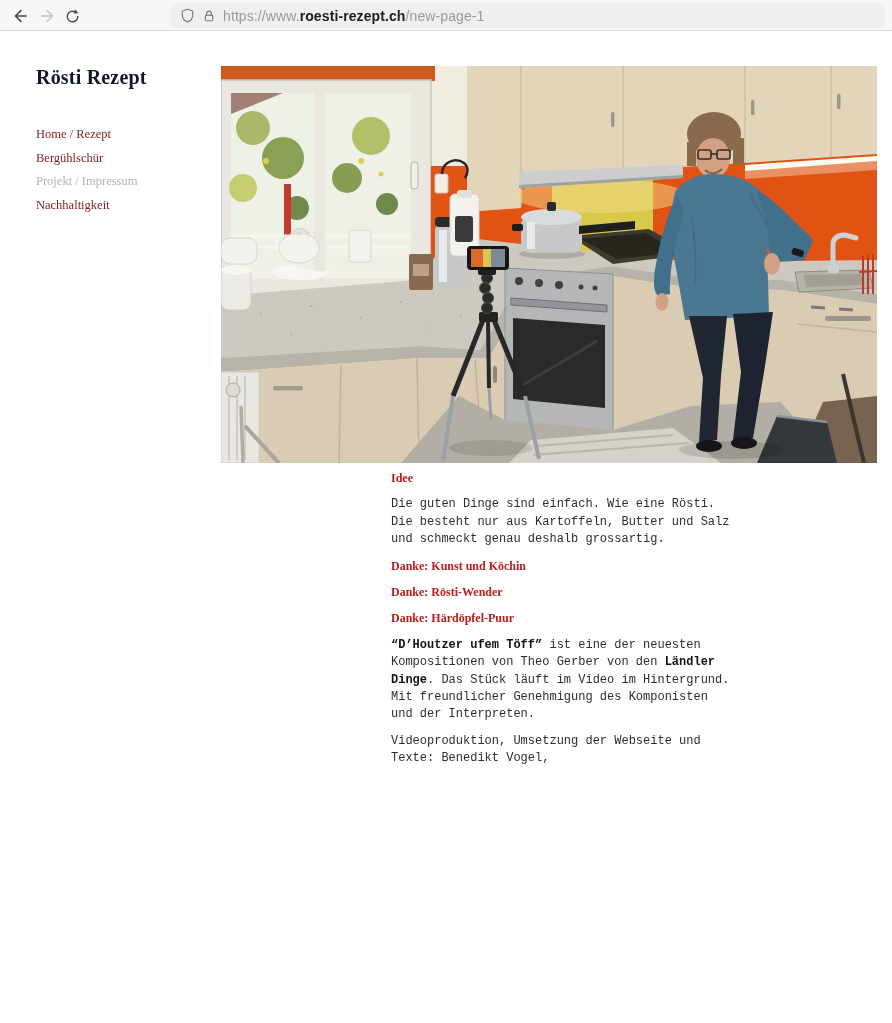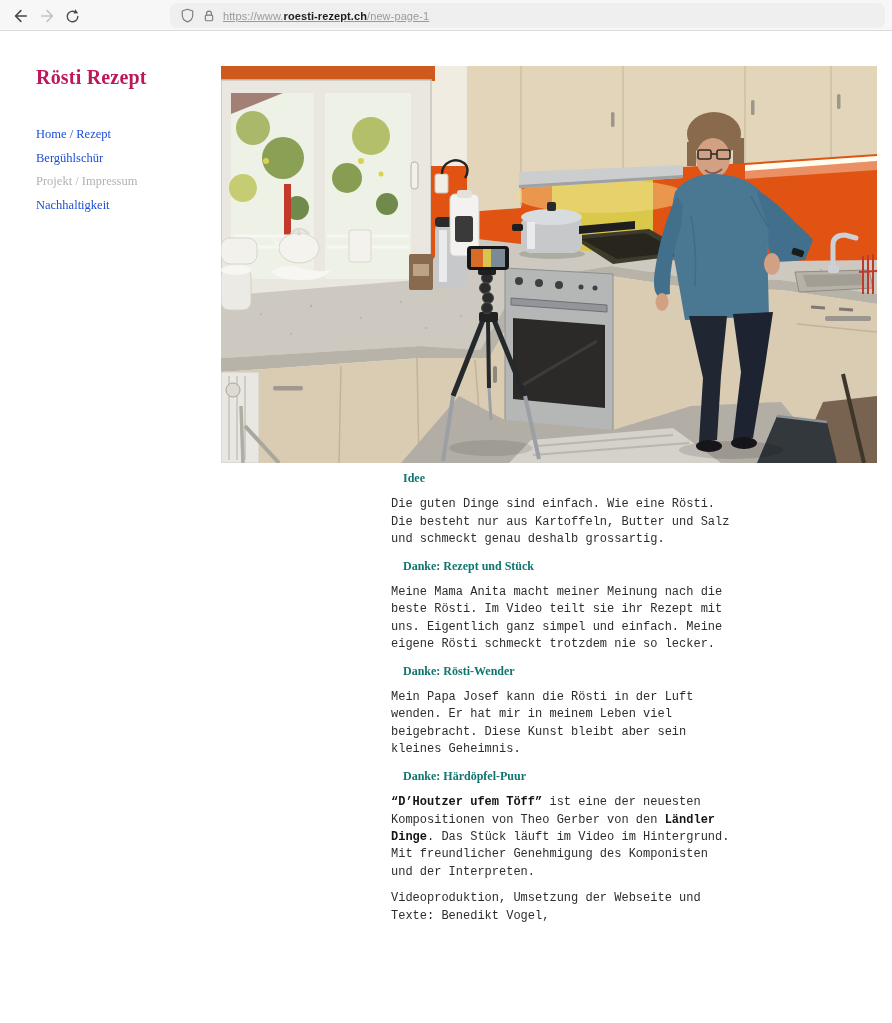--- a/index.html
+++ b/index.html
@@ -10,39 +10,39 @@
   .chrome { position:absolute; left:0; top:0; width:892px; height:31px;
             background:#f7f7f7; border-bottom:1px solid #dcdcdc;
             font-family:"Liberation Sans", sans-serif; }
   .nav-btn { position:absolute; top:4px; width:24px; height:24px; display:flex;
              align-items:center; justify-content:center; border-radius:4px; }
   .nav-btn svg { display:block; }
   .url-bar { position:absolute; left:170px; right:7px; top:3px; height:25px;
              background:#efeff0; border-radius:7px; display:flex; align-items:center;
              padding:0 10px; }
   .url-bar .bar-icon { margin-right:7px; display:flex; align-items:center; }
-  .url-text { font-size:11px; color:#9a9a9a; white-space:nowrap; letter-spacing:.1px;text-decoration:underline; }
+  .url-text { font-size:14px; color:#9a9a9a; white-space:nowrap; letter-spacing:.1px; }
   .url-text .domain { color:#1d1d1f; font-weight:600; }
 
   
   .sidebar { position:absolute; left:36px; top:66px; width:170px; }
-  .site-title { font-size:20px; font-weight:700; color:#be185d; letter-spacing:.2px; }
+  .site-title { font-size:20px; font-weight:700; color:#0f172a; letter-spacing:.2px; }
   .nav-list { margin-top:34px; }
-  .nav-item { font-size:12.5px; color:#1d4ed8; line-height:23.5px; cursor:pointer; }
+  .nav-item { font-size:12.5px; color:#7f1d1d; line-height:23.5px; cursor:pointer; }
   .nav-item.muted { color:#b2b2b2; }
 
   
   .photo { position:absolute; left:221px; top:66px; width:656px; height:397px;
            overflow:hidden; background:#e9e4d9; }
   .photo svg { width:100%; height:100%; display:block; }
 
   
   .article { position:absolute; left:391px; top:470px; width:340px;
              font-size:12px; line-height:17.4px; color:#2d2d2d; }
-  .block-heading { font-size:12px; font-weight:700; color:#0f766e; margin:0 12px 9px; }
+  .block-heading { font-size:12px; font-weight:700; color:#b91c1c; margin:0 0 9px; }
   .block-paragraph { margin:0 0 9px;font-family:Liberation Mono, monospace; }
   .block-paragraph .bold { font-weight:700; color:#141414; }
 </style>
 </head>
 <body>
 
 <div class="chrome">
   <div class="nav-btn" style="left:8px;">
     <svg width="18" height="18" viewBox="0 0 20 20">
       <path d="M11 4 L5 10 L11 16 M5 10 H17" stroke="#474747" stroke-width="1.7" fill="none" stroke-linecap="round" stroke-linejoin="round"></path>
@@ -331,20 +331,18 @@
     <polygon points="512,248 552,246 544,300 532,372 512,374 520,306" fill="#1d2330"></polygon>
     <ellipse cx="488" cy="380" rx="13" ry="6" fill="#15151a"></ellipse>
     <ellipse cx="523" cy="377" rx="13" ry="6" fill="#15151a"></ellipse>
   </g>
 </svg>
 </div>
 
 <div class="article">
     <h3 class="block-heading"><span>Idee</span></h3>
     <p class="block-paragraph"><span>Die guten Dinge sind einfach. Wie eine Rösti. Die besteht nur aus Kartoffeln, Butter und Salz und schmeckt genau deshalb grossartig.</span></p>
-    <h3 class="block-heading"><span>Danke: Rezept und Stück</span></h3>
-    <p class="block-paragraph"><span>Meine Mama Anita macht meiner Meinung nach die beste Rösti. Im Video teilt sie ihr Rezept mit uns. Eigentlich ganz simpel und einfach. Meine eigene Rösti schmeckt trotzdem nie so lecker.</span></p>
+    <h3 class="block-heading"><span>Danke: Kunst und Köchin</span></h3>
     <h3 class="block-heading"><span>Danke: Rösti-Wender</span></h3>
-    <p class="block-paragraph"><span>Mein Papa Josef kann die Rösti in der Luft wenden. Er hat mir in meinem Leben viel beigebracht. Diese Kunst bleibt aber sein kleines Geheimnis.</span></p>
     <h3 class="block-heading"><span>Danke: Härdöpfel-Puur</span></h3>
     <p class="block-paragraph"><span class="bold">“D’Houtzer ufem Töff”</span><span> ist eine der neuesten Kompositionen von Theo Gerber von den </span><span class="bold">Ländler Dinge</span><span>. Das Stück läuft im Video im Hintergrund. Mit freundlicher Genehmigung des Komponisten und der Interpreten.</span></p>
     <p class="block-paragraph"><span>Videoproduktion, Umsetzung der Webseite und Texte: Benedikt Vogel,</span></p>
   </div>
 
 </body></html>

